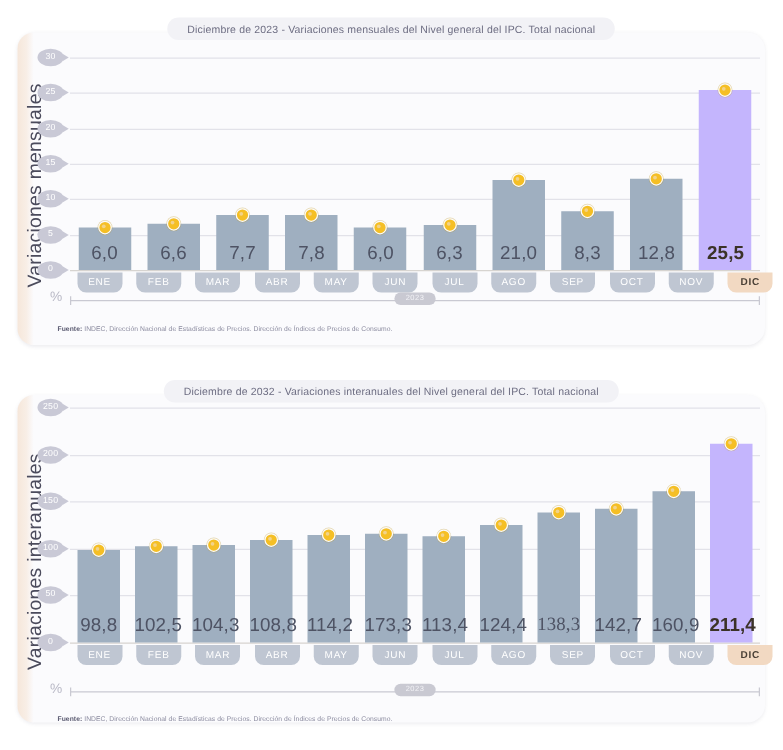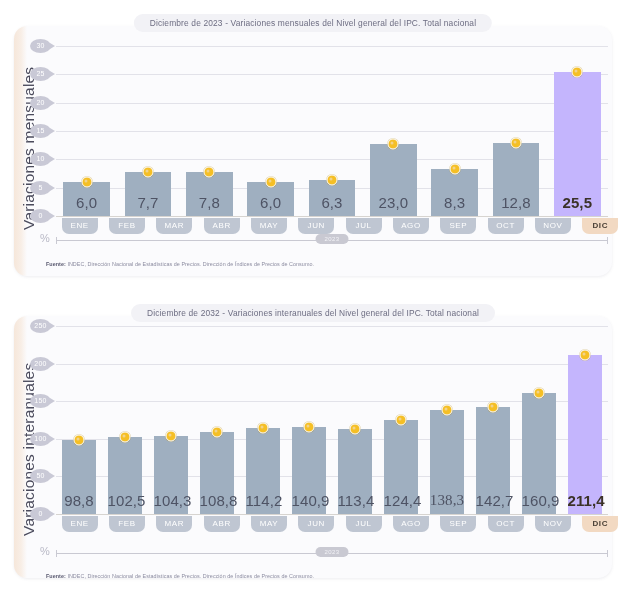--- a/index.html
+++ b/index.html
@@ -289,20 +289,28 @@
     <div class="bars" id="bars-0">
         <div class="barcol">
           <div class="bar" style="height: 20%;">
             <div class="dot" style="top: 0px;">
               <div class="dot-inner"></div>
             </div>
             <div class="bar-value">6,0</div>
           </div>
         </div>
         <div class="barcol">
+          <div class="bar" style="height: 22%;">
+            <div class="dot" style="top: 0px;">
+              <div class="dot-inner"></div>
+            </div>
+            <div class="bar-value">6,6</div>
+          </div>
+        </div>
+        <div class="barcol">
           <div class="bar" style="height: 25.6667%;">
             <div class="dot" style="top: 0px;">
               <div class="dot-inner"></div>
             </div>
             <div class="bar-value">7,7</div>
           </div>
         </div>
         <div class="barcol">
           <div class="bar" style="height: 26%;">
             <div class="dot" style="top: 0px;">
@@ -325,21 +333,21 @@
               <div class="dot-inner"></div>
             </div>
             <div class="bar-value">6,3</div>
           </div>
         </div>
         <div class="barcol">
           <div class="bar" style="height: 42.3333%;">
             <div class="dot" style="top: 0px;">
               <div class="dot-inner"></div>
             </div>
-            <div class="bar-value">23,0</div>
+            <div class="bar-value">21,0</div>
           </div>
         </div>
         <div class="barcol">
           <div class="bar" style="height: 27.6667%;">
             <div class="dot" style="top: 0px;">
               <div class="dot-inner"></div>
             </div>
             <div class="bar-value">8,3</div>
           </div>
         </div>
@@ -471,21 +479,21 @@
               <div class="dot-inner"></div>
             </div>
             <div class="bar-value">114,2</div>
           </div>
         </div>
         <div class="barcol">
           <div class="bar" style="height: 46.24%;">
             <div class="dot" style="top: 0px;">
               <div class="dot-inner"></div>
             </div>
-            <div class="bar-value">140,9</div>
+            <div class="bar-value">173,3</div>
           </div>
         </div>
         <div class="barcol">
           <div class="bar" style="height: 45.36%;">
             <div class="dot" style="top: 0px;">
               <div class="dot-inner"></div>
             </div>
             <div class="bar-value">113,4</div>
           </div>
         </div>

